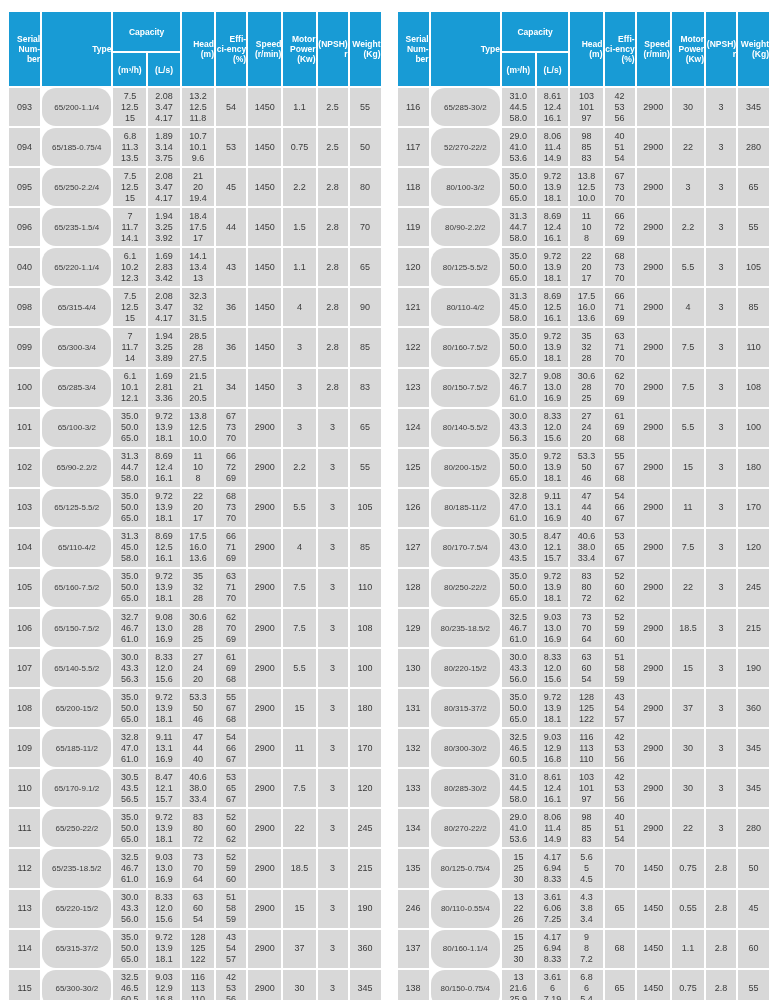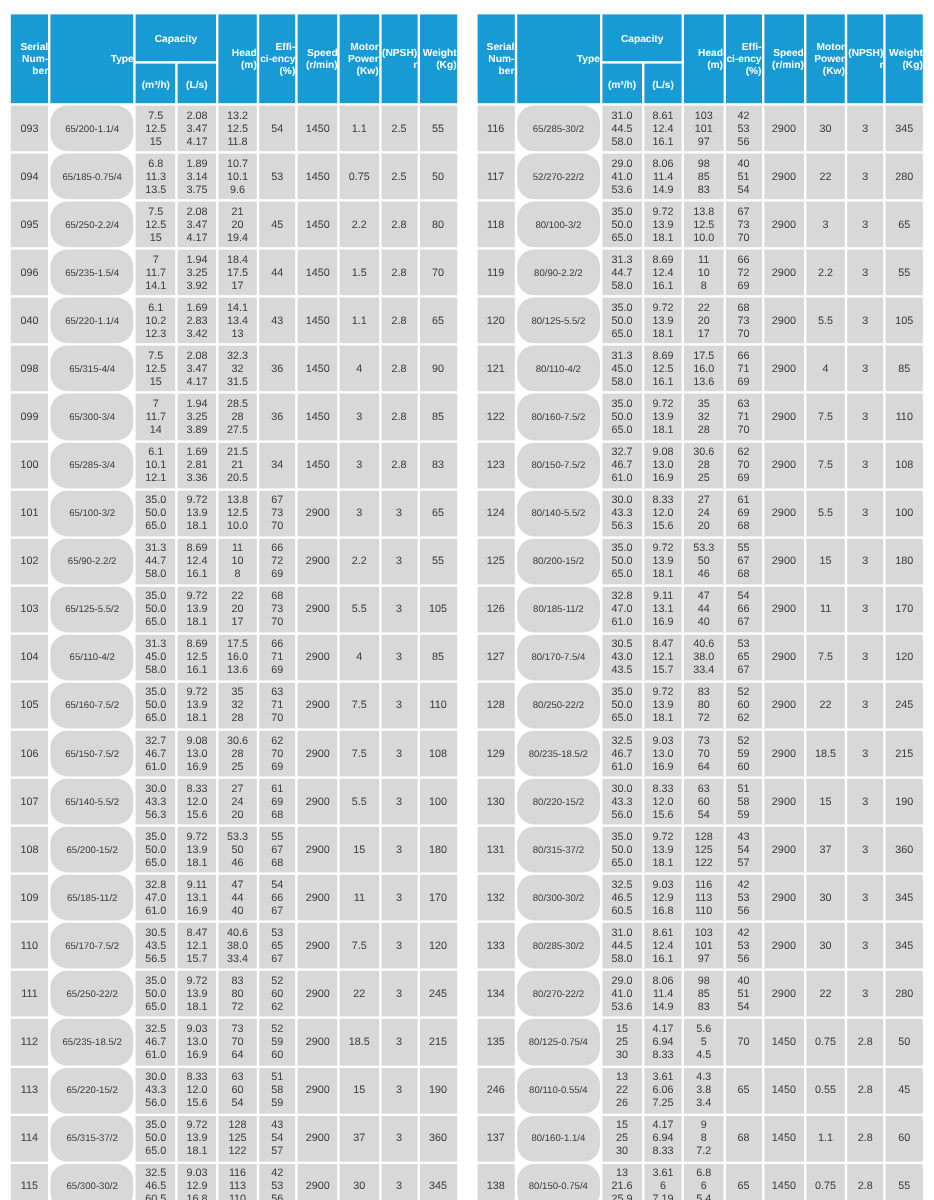--- a/index.html
+++ b/index.html
@@ -403,21 +403,21 @@
           <td>54
 66
 67</td>
           <td>2900</td>
           <td>11</td>
           <td>3</td>
           <td>170</td>
         </tr>
         <tr>
           <td>110</td>
-          <td class="cell-type">65/170-7.5/2</td>
+          <td class="cell-type">65/170-9.1/2</td>
           <td>30.5
 43.5
 56.5</td>
           <td>8.47
 12.1
 15.7</td>
           <td>40.6
 38.0
 33.4</td>
           <td>53

